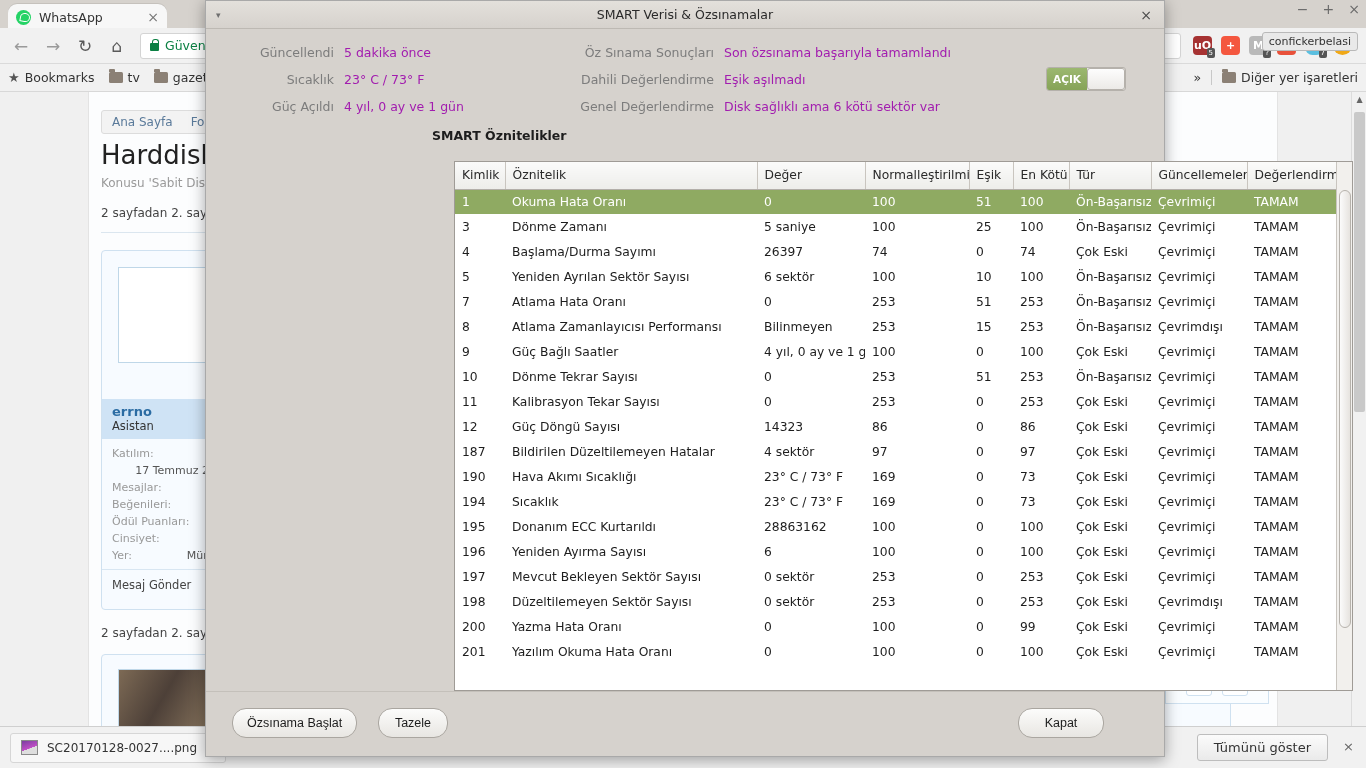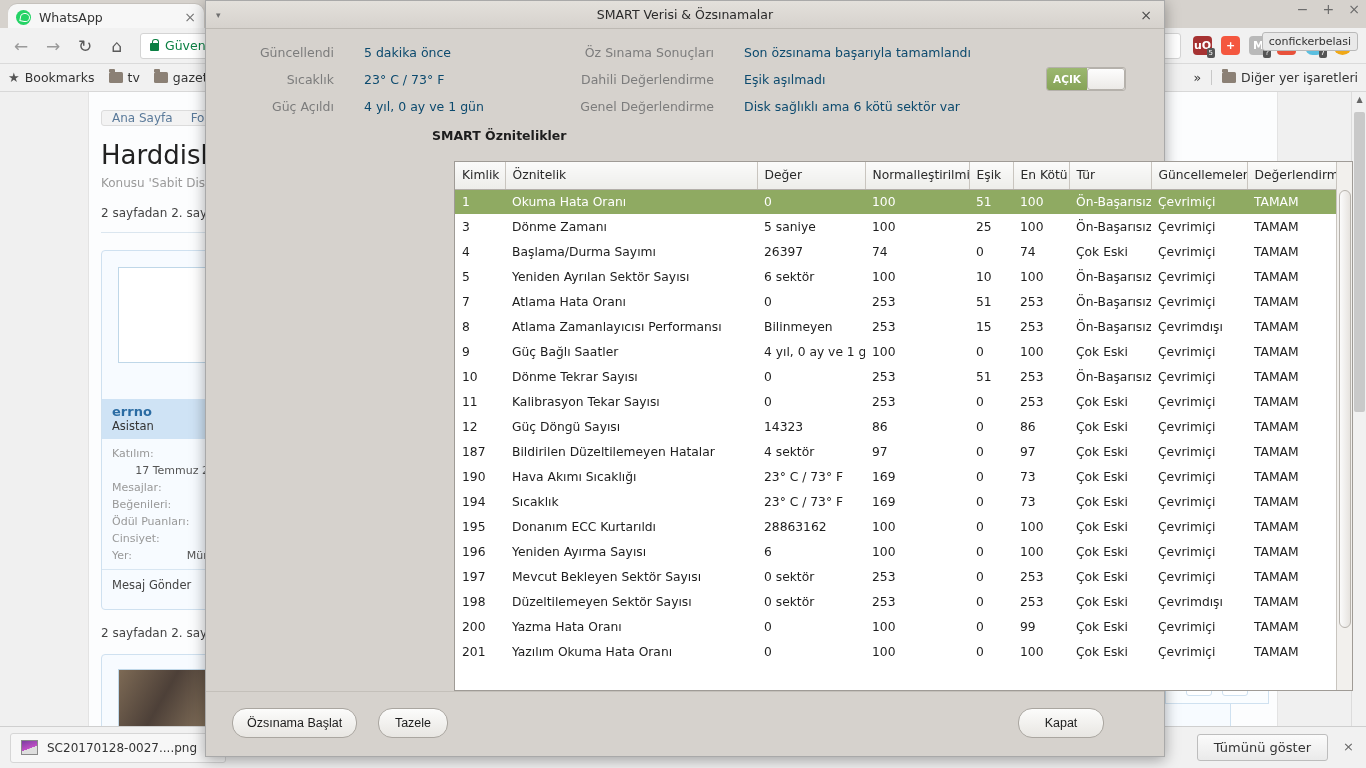--- a/index.html
+++ b/index.html
@@ -20,21 +20,21 @@
     position: absolute; left: 0; top: 0; width: 1366px; height: 28px;
     background: #d6d2cd;
   }
   .win-controls {
     position: absolute; right: 6px; top: 2px;
     display: flex; gap: 14px; align-items: center;
     color: #6a6a6a; font-size: 14px; line-height: 1;
   }
   .win-controls span { cursor: default; }
   .chrome-tab {
-    position: absolute; left: 8px; top: 4px; width: 196px; height: 26px;
+    position: absolute; left: 8px; top: 4px; width: 159px; height: 26px;
     background: #f7f7f7;
     border-top-left-radius: 9px; border-top-right-radius: 9px;
     display: flex; align-items: center; padding: 0 8px;
     box-shadow: 0 -1px 0 rgba(0,0,0,.08);
   }
   .tab-favicon {
     width: 15px; height: 15px; border-radius: 50%;
     background: #25d366; margin-right: 8px; flex: none;
     position: relative;
   }
@@ -115,21 +115,21 @@
   
   .page {
     position: absolute; left: 0; top: 92px; width: 1366px; height: 650px;
     background: #f0f0f0; overflow: hidden;
   }
   .page-inner {
     position: absolute; left: 88px; top: 0; width: 1190px; height: 650px;
     background: #fcfdfe; border-left: 1px solid #e3e3e3; border-right: 1px solid #e3e3e3;
   }
   .breadcrumb {
-    position: absolute; left: 12px; top: 18px; height: 16px;
+    position: absolute; left: 12px; top: 18px; height: 24px;
     display: flex; align-items: center;
     background: #f3f3f3; border: 1px solid #dcdcdc; border-radius: 3px;
     padding: 0 10px; font-size: 12px; color: #5a7a9a; gap: 18px;
   }
   .thread-title {
     position: absolute; left: 12px; top: 48px;
     font-size: 26px; color: #222; font-weight: normal; white-space: nowrap;
   }
   .thread-sub {
     position: absolute; left: 12px; top: 84px;
@@ -290,21 +290,21 @@
     position: absolute; right: 12px; top: 5px;
     font-size: 14px; color: #4a4a4a; line-height: 18px;
   }
 
   .summary {
     position: absolute; left: 8px; top: 28px; width: 100%; height: 92px;
   }
   .sum-col { position: absolute; font-size: 12.5px; }
   .sum-row { display: flex; align-items: baseline; margin-bottom: 12px; }
   .sum-label { color: #7c7c7c; text-align: right; padding-right: 10px; }
-  .sum-value { color: #0c4a6e; white-space: nowrap; margin-left: 20px; }
+  .sum-value { color: #a21caf; white-space: nowrap; }
   #sumLeft  { left: 20px; top: 16px; }
   #sumLeft .sum-label { width: 110px; }
   #sumRight { left: 360px; top: 16px; }
   #sumRight .sum-label { width: 150px; }
 
   .toggle {
     position: absolute; right: 46px; top: 38px;
     width: 80px; height: 24px; background: #e8e6e2;
     border: 1px solid #b5b1ab; border-radius: 3px;
     display: flex; align-items: center;

